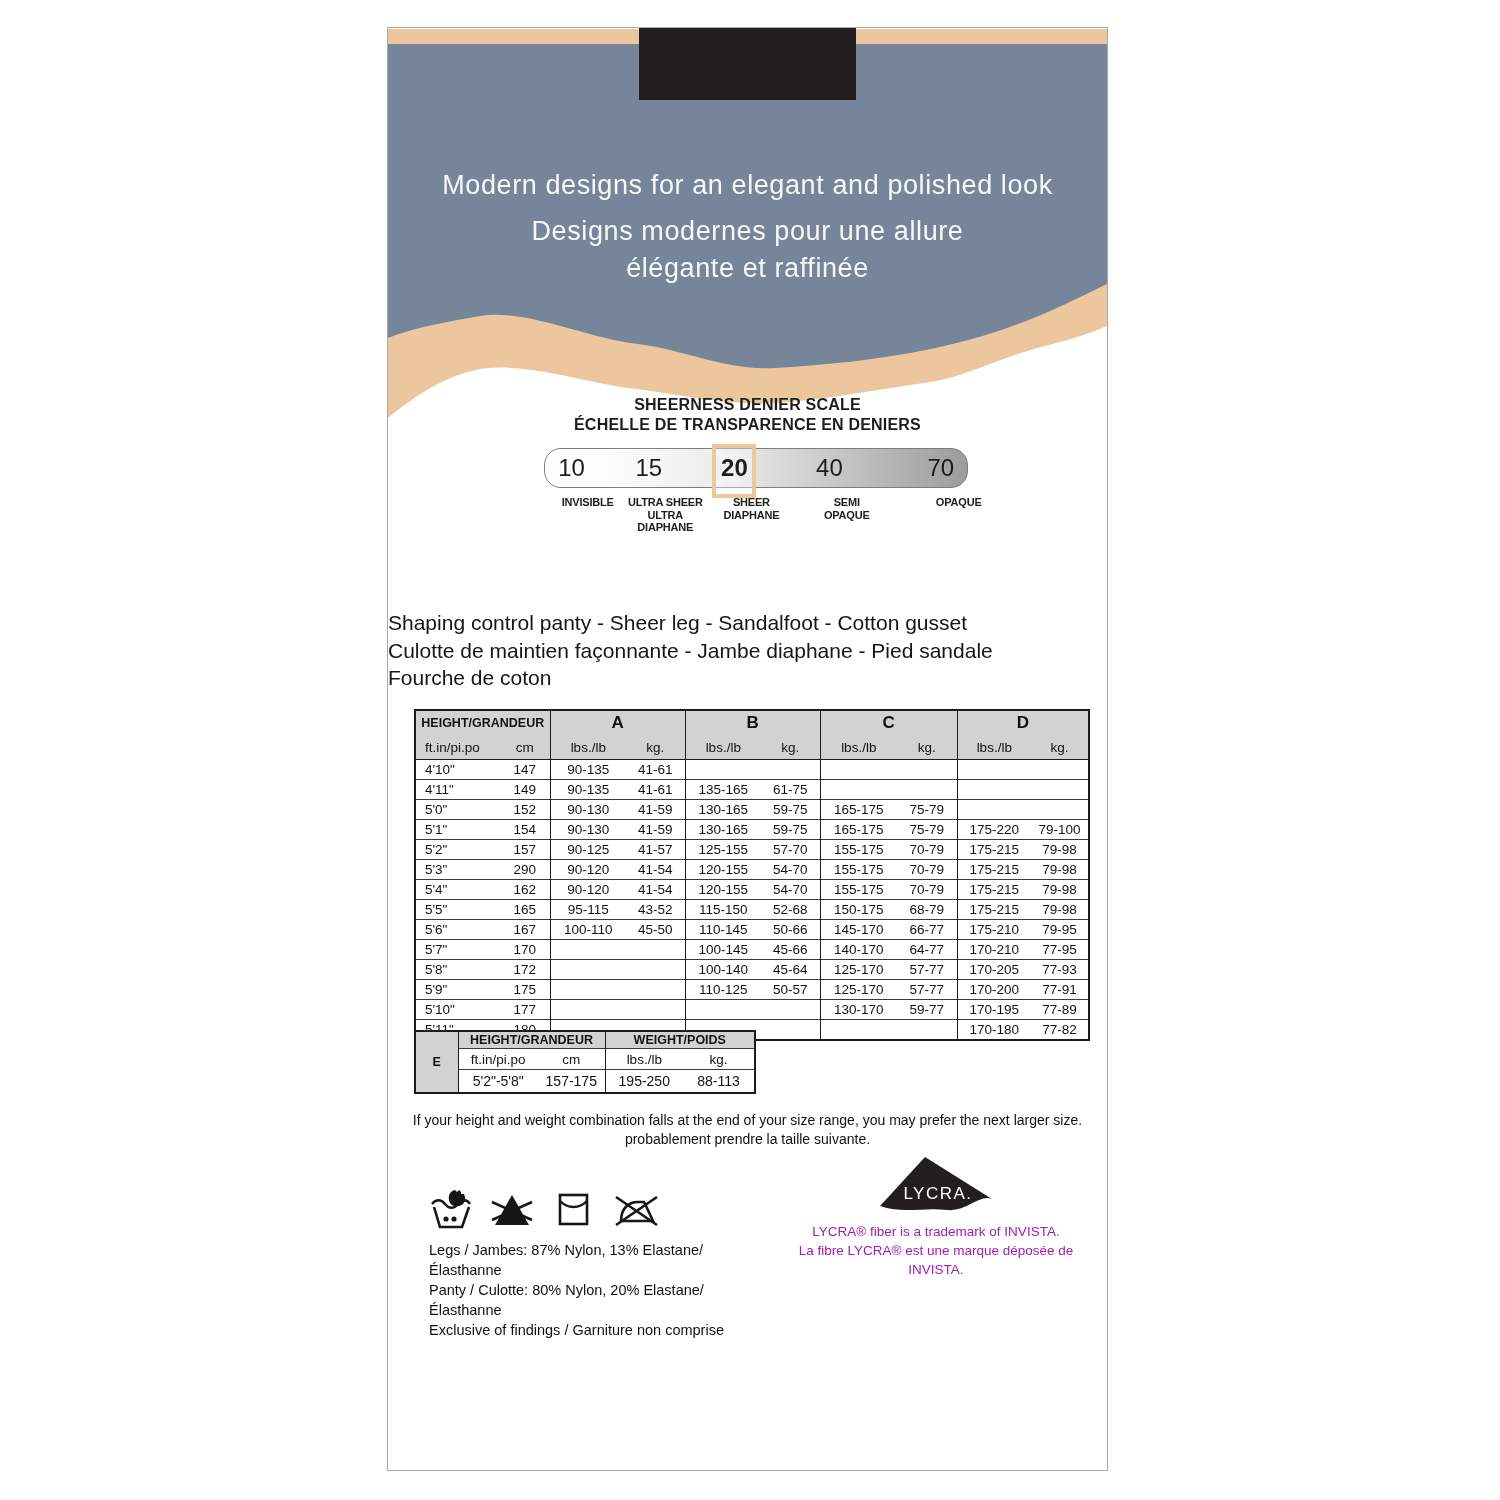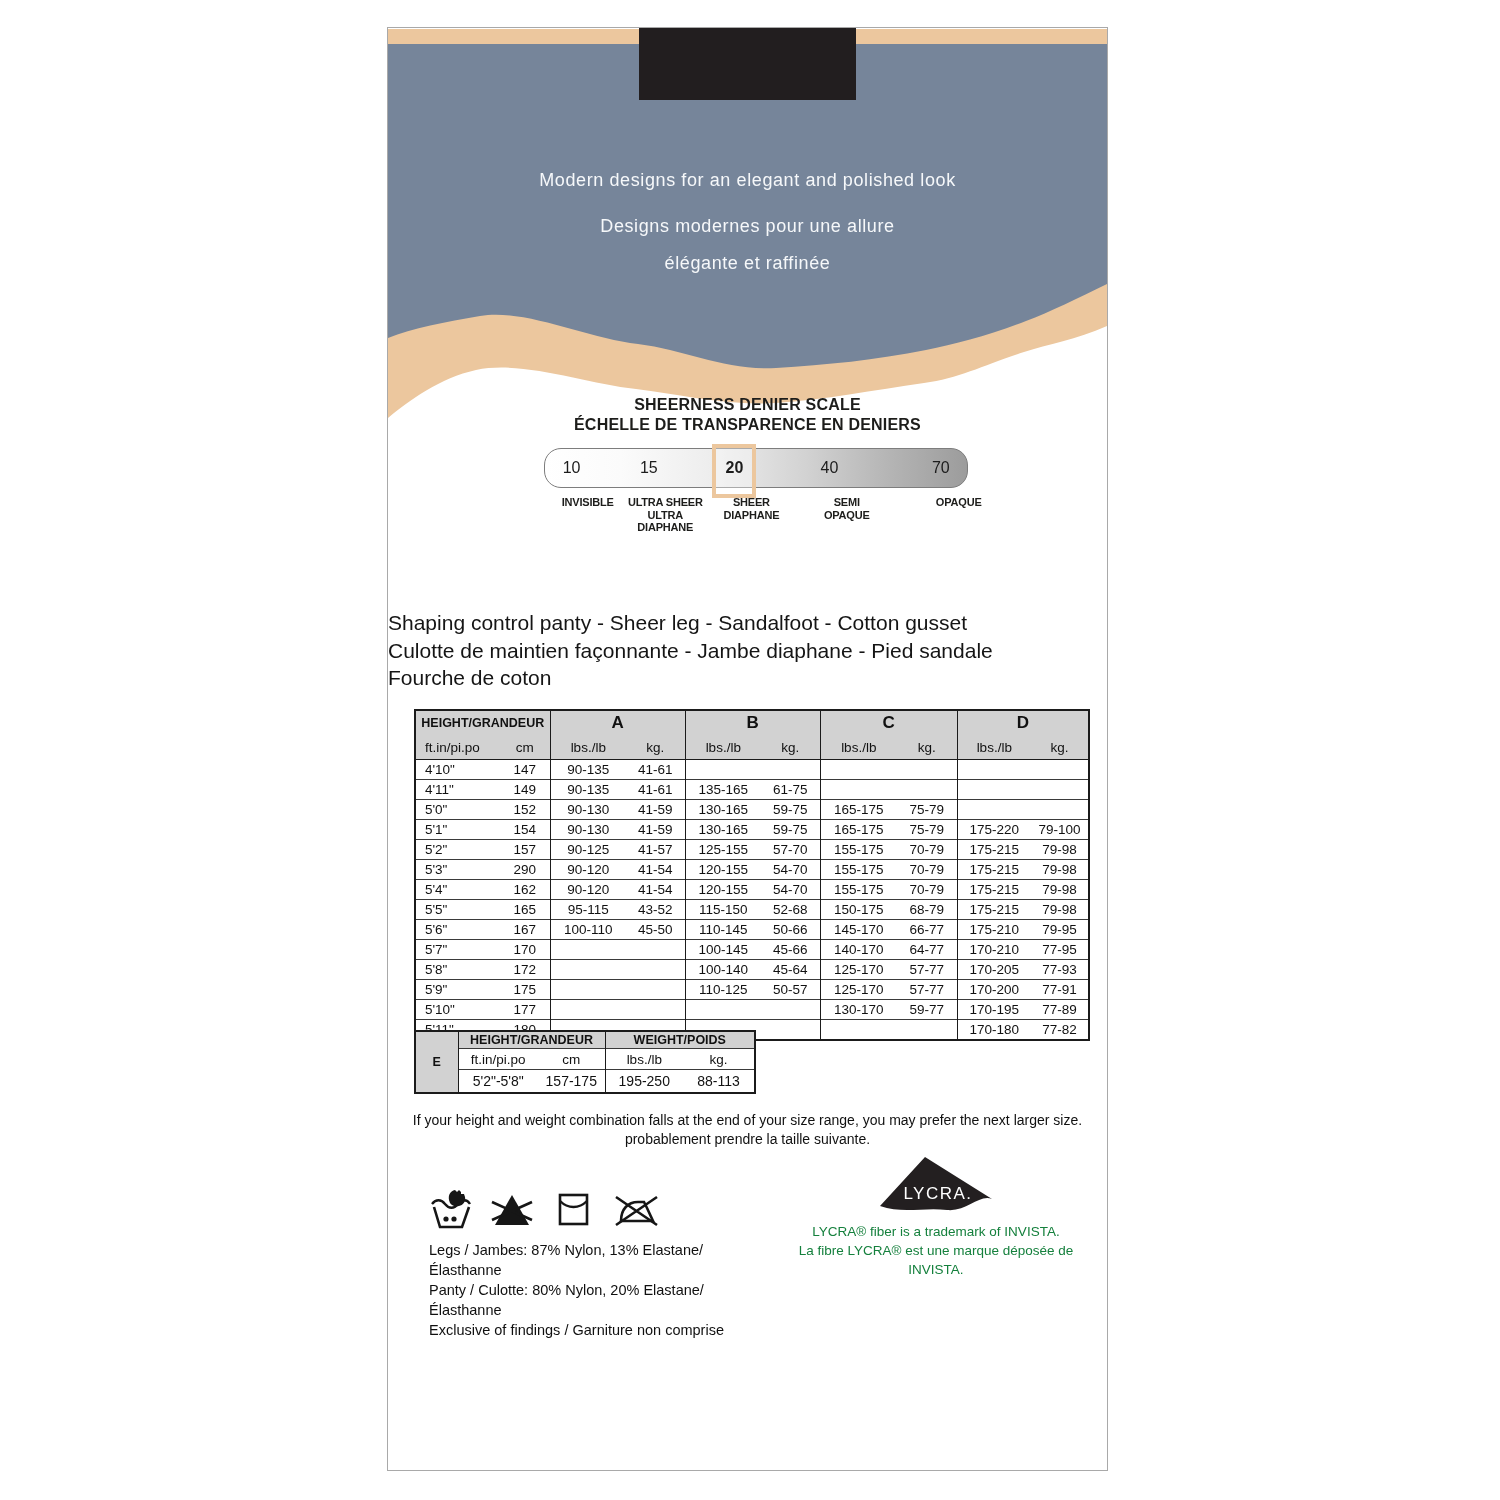--- a/index.html
+++ b/index.html
@@ -13,35 +13,35 @@
     position:relative;width:1500px;height:1500px;background:#ffffff;overflow:hidden;
     font-family:"Liberation Sans","DejaVu Sans",sans-serif;color:var(--ink);
   }
   .card{
     position:absolute;left:387px;top:27px;width:719px;height:1442px;
     background:#fff;border:1px solid #a9a9a9;overflow:hidden;
   }
   .wave-svg{position:absolute;left:0;top:0;width:719px;height:400px;display:block;}
   .hang-tab{position:absolute;left:251px;top:0;width:217px;height:72px;background:#221e1f;}
   .hdr-line{position:absolute;left:0;width:100%;text-align:center;color:#f6f8fa;
-    font-weight:300;font-size:18px;letter-spacing:0.6px;}
+    font-weight:300;font-size:27px;letter-spacing:0.6px;}
   .hdr-en{top:142px;}
   .hdr-fr1{top:188px;}
   .hdr-fr2{top:225px;}
 
   .denier-title{position:absolute;left:0;width:100%;text-align:center;font-weight:bold;
     font-size:16px;letter-spacing:0.2px;}
   .dt1{top:368px;}
   .dt2{top:388px;}
   .denier-bar{
     position:absolute;left:156px;top:420px;width:424px;height:40px;border-radius:17px;
     border:1.5px solid #7d7d7d;box-sizing:border-box;
     background:linear-gradient(90deg,#ffffff 0%,#fbfbfb 18%,#ededed 40%,#d2d2d2 62%,#b4b4b4 82%,#9c9c9c 100%);
   }
-  .stop-num{position:absolute;top:0;transform:translateX(-50%);font-size:16px;line-height:37px;color:#1c1c1c;}
+  .stop-num{position:absolute;top:0;transform:translateX(-50%);font-size:24px;line-height:37px;color:#1c1c1c;}
   .stop-num.bold{font-weight:bold;}
   .highlight-box{
     position:absolute;top:-5px;height:46px;width:36px;transform:translateX(-50%);
     border:4px solid var(--tan);background:rgba(255,255,255,0.35);
   }
   .denier-labels{position:absolute;left:156px;top:468px;width:424px;height:60px;}
   .stop-label{
     position:absolute;top:0;transform:translateX(-50%);text-align:center;
     font-size:11px;font-weight:bold;line-height:12.5px;white-space:pre-line;letter-spacing:-0.2px;padding-left:34px;
   }
@@ -75,21 +75,21 @@
 
   .note{position:absolute;left:0;top:1083px;width:100%;text-align:center;
     font-size:14px;line-height:19px;font-weight:500;color:#101010;}
 
   .care{position:absolute;left:41px;top:1160px;width:300px;}
   .care-icons{display:flex;gap:17px;align-items:flex-end;height:42px;}
   .care-text{margin-top:10px;font-size:14.5px;line-height:20px;color:#101010;}
 
   .lycra{position:absolute;left:388px;top:1128px;width:320px;text-align:center;}
   .lycra-logo{display:block;margin:0 auto;}
-  .lycra-text{margin-top:8px;font-size:13.5px;line-height:19px;color:#15803d;}
+  .lycra-text{margin-top:8px;font-size:13.5px;line-height:19px;color:#a21caf;}
 </style>
 </head>
 <body>
 
 <div class="stage">
   <div class="card">
 
     <svg class="wave-svg" viewBox="0 0 719 400" aria-hidden="true">
       <path fill="#ecc79e" d="M0,1 H719 V298
         C688,312 660,316 636,324 C596,337 572,350 536,355 C486,362 436,372 388,375

